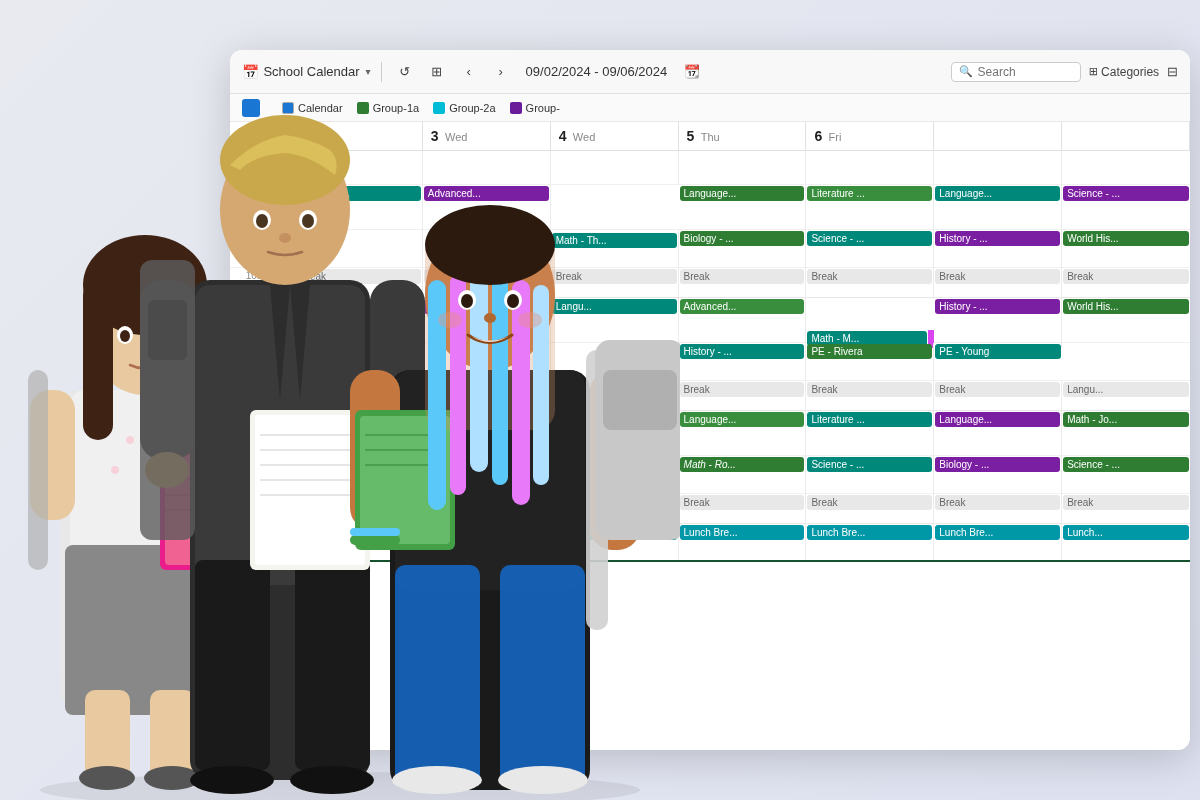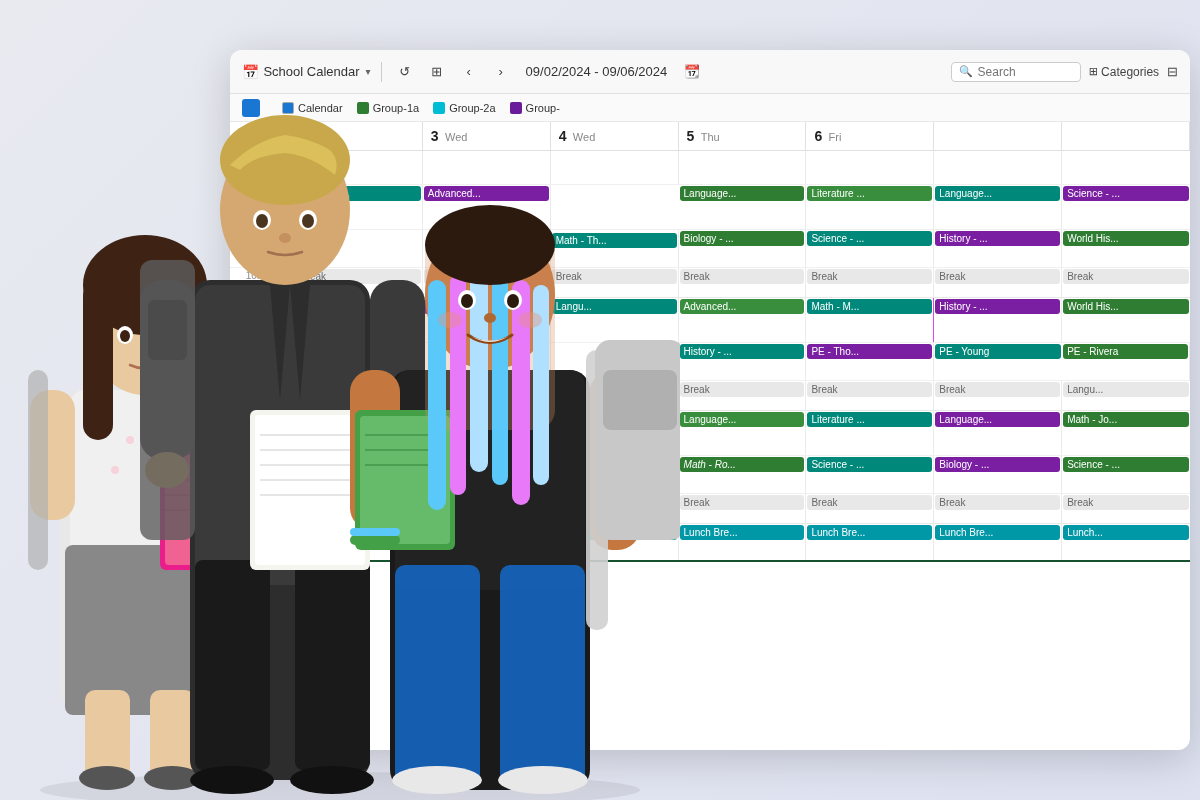--- a/index.html
+++ b/index.html
@@ -388,47 +388,44 @@
         </div>
         <div style="border-right:1px solid #ebebeb;padding:1px;">
           <div class="evt c-purple">Literature ...</div>
         </div>
         <div style="border-right:1px solid #ebebeb;padding:1px;">
           <div class="evt c-teal">Langu...</div>
         </div>
         <div style="border-right:1px solid #ebebeb;padding:1px;">
           <div class="evt c-green2">Advanced...</div>
         </div>
-        <div style="border-right:1px solid #d946ef;padding:1px;">
+        <div style="border-right:6px solid #d946ef;padding:1px;margin-top:32px;">
           <div class="evt c-teal">Math - M...</div>
         </div>
         <div style="border-right:1px solid #ebebeb;padding:1px;">
           <div class="evt c-purple">History - ...</div>
         </div>
         <div style="padding:1px;">
           <div class="evt c-green">World His...</div>
         </div>
       </div>
 
       <div style="display:grid; grid-template-columns:65px repeat(7,1fr); height:38px; border-bottom:1px solid #f0f0f0;">
         <div style="border-right:1px solid #e0e0e0;"></div>
         <div style="border-right:1px solid #ebebeb;padding:1px;"></div>
         <div style="border-right:1px solid #ebebeb;padding:1px;"></div>
         <div style="border-right:1px solid #ebebeb;padding:1px;"></div>
         <div style="border-right:1px solid #ebebeb;padding:1px;">
           <div class="evt c-teal">History - ...</div>
         </div>
         <div style="border-right:1px solid #ebebeb;padding:1px;">
-          <div class="evt c-purple">PE - Tho...</div>
+          <div class="evt c-green">PE - Rivera</div>
         </div>
         <div style="padding:1px;">
           <div class="evt c-teal">PE - Young</div>
-        </div>
-        <div style="border-right:1px solid #ebebeb;padding:1px;">
-          <div class="evt c-green">PE - Rivera</div>
         </div>
       </div>
 
       <div style="display:grid; grid-template-columns:65px repeat(7,1fr); height:30px; border-bottom:1px solid #e8e8e8;">
         <div style="font-size:10px;color:#888;padding:2px 6px 0 0;text-align:right;border-right:1px solid #e0e0e0;">11:00 AM</div>
         <div style="border-right:1px solid #ebebeb;padding:1px;">
             <div class="evt evt-break">Break</div>
           </div>
         <div style="border-right:1px solid #ebebeb;padding:1px;">
             <div class="evt evt-break">Break</div>

